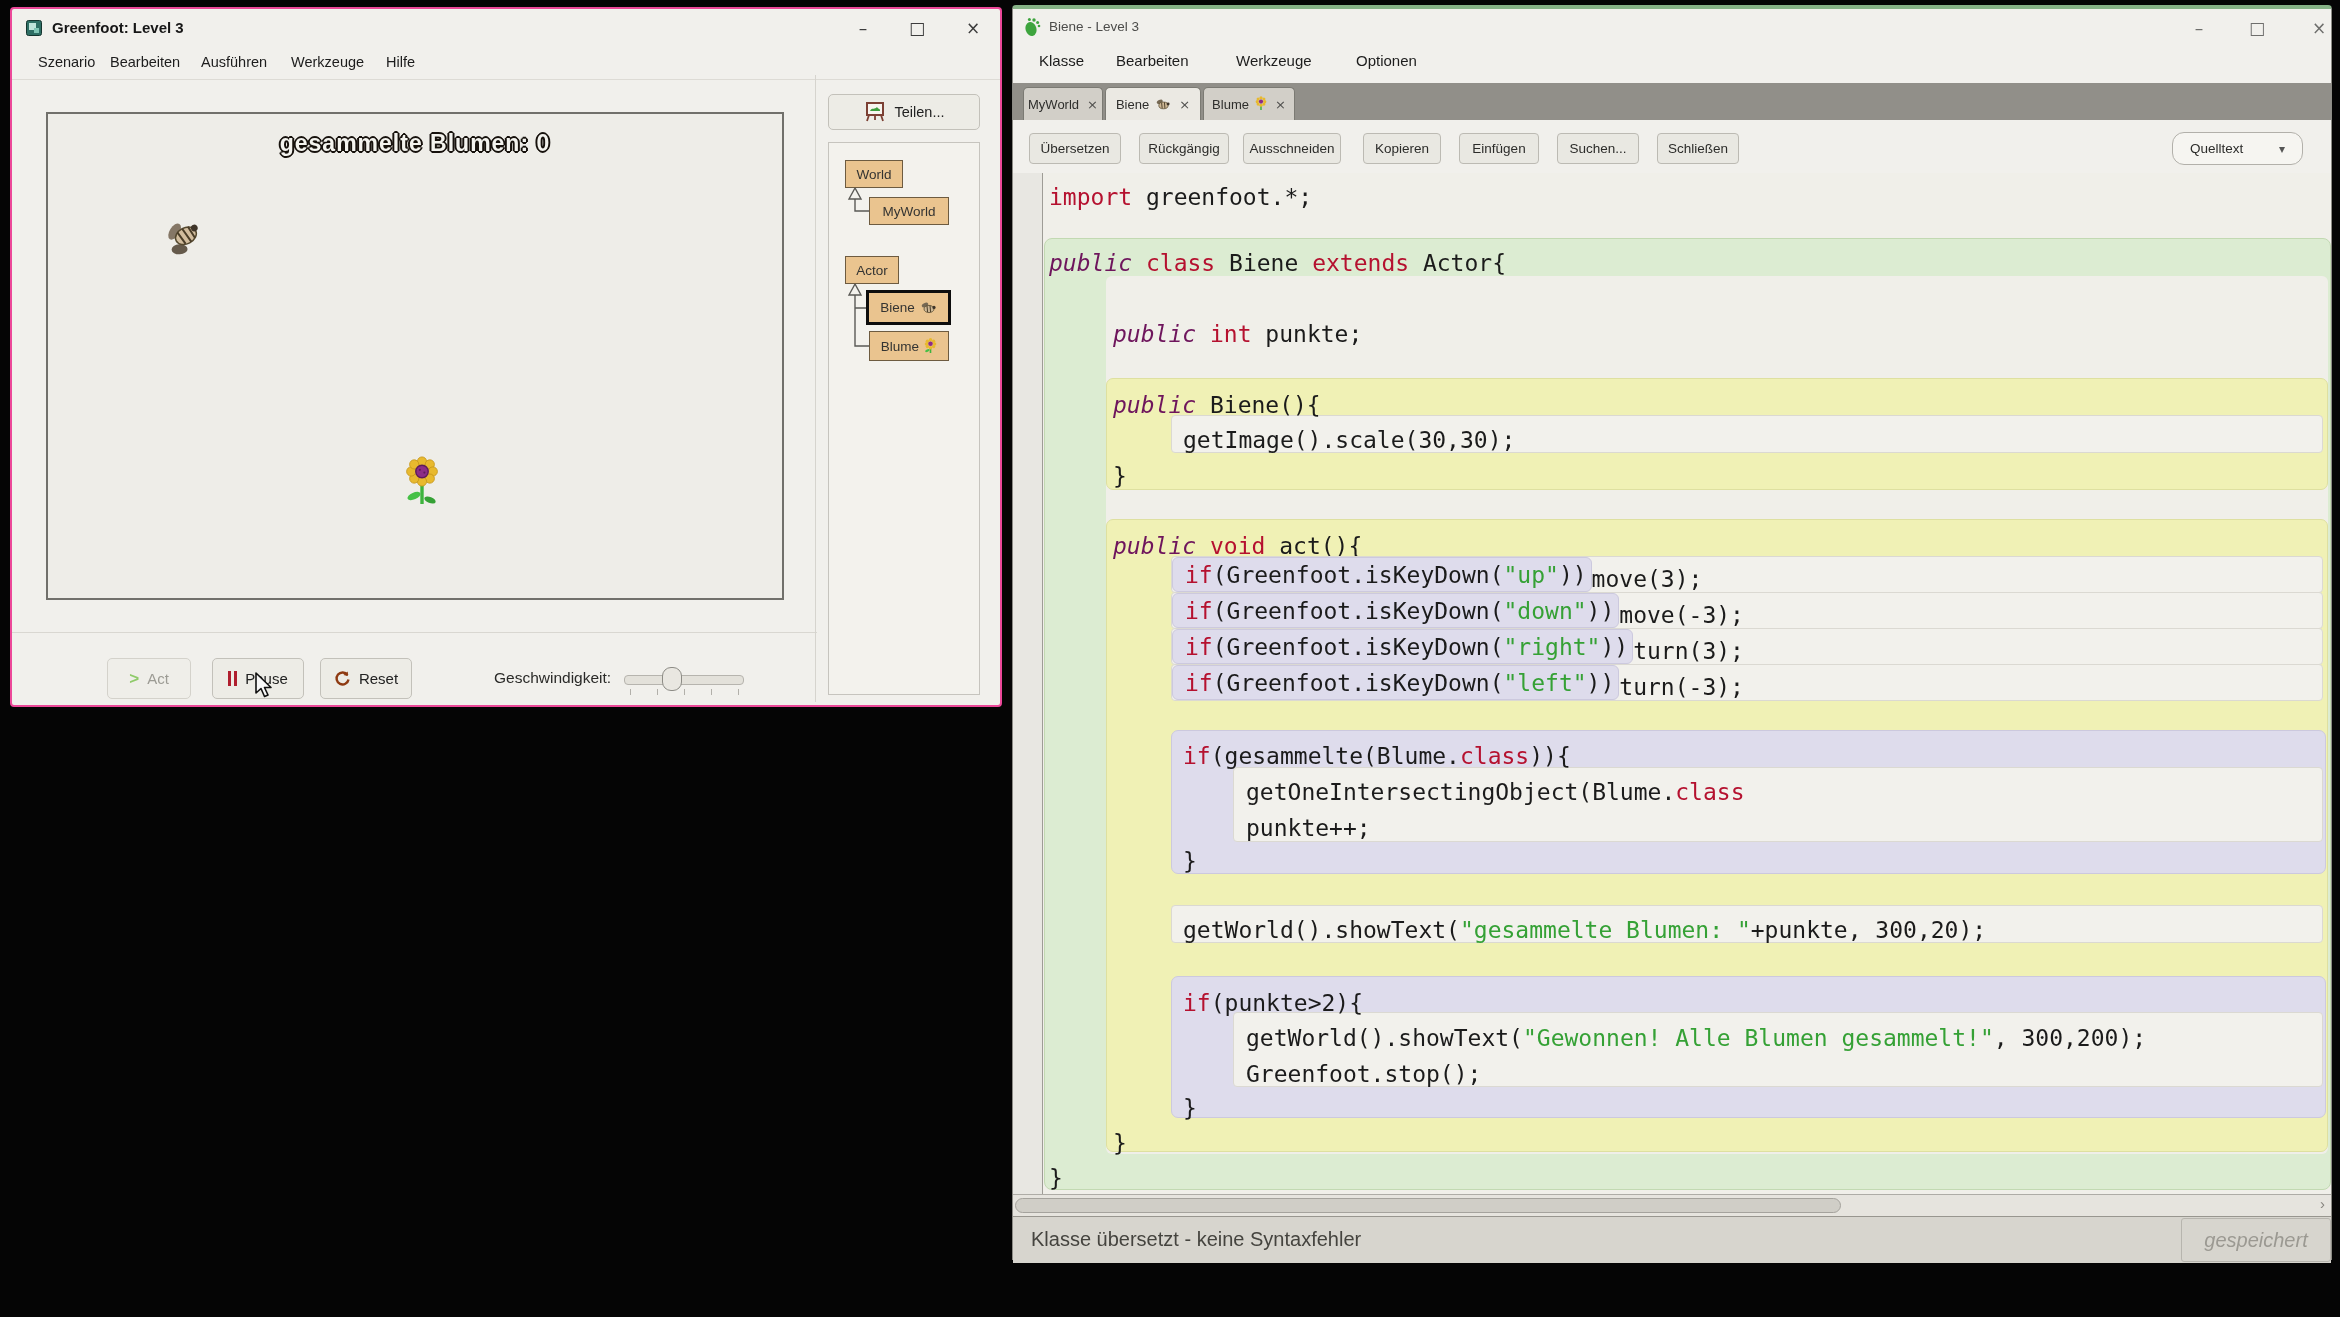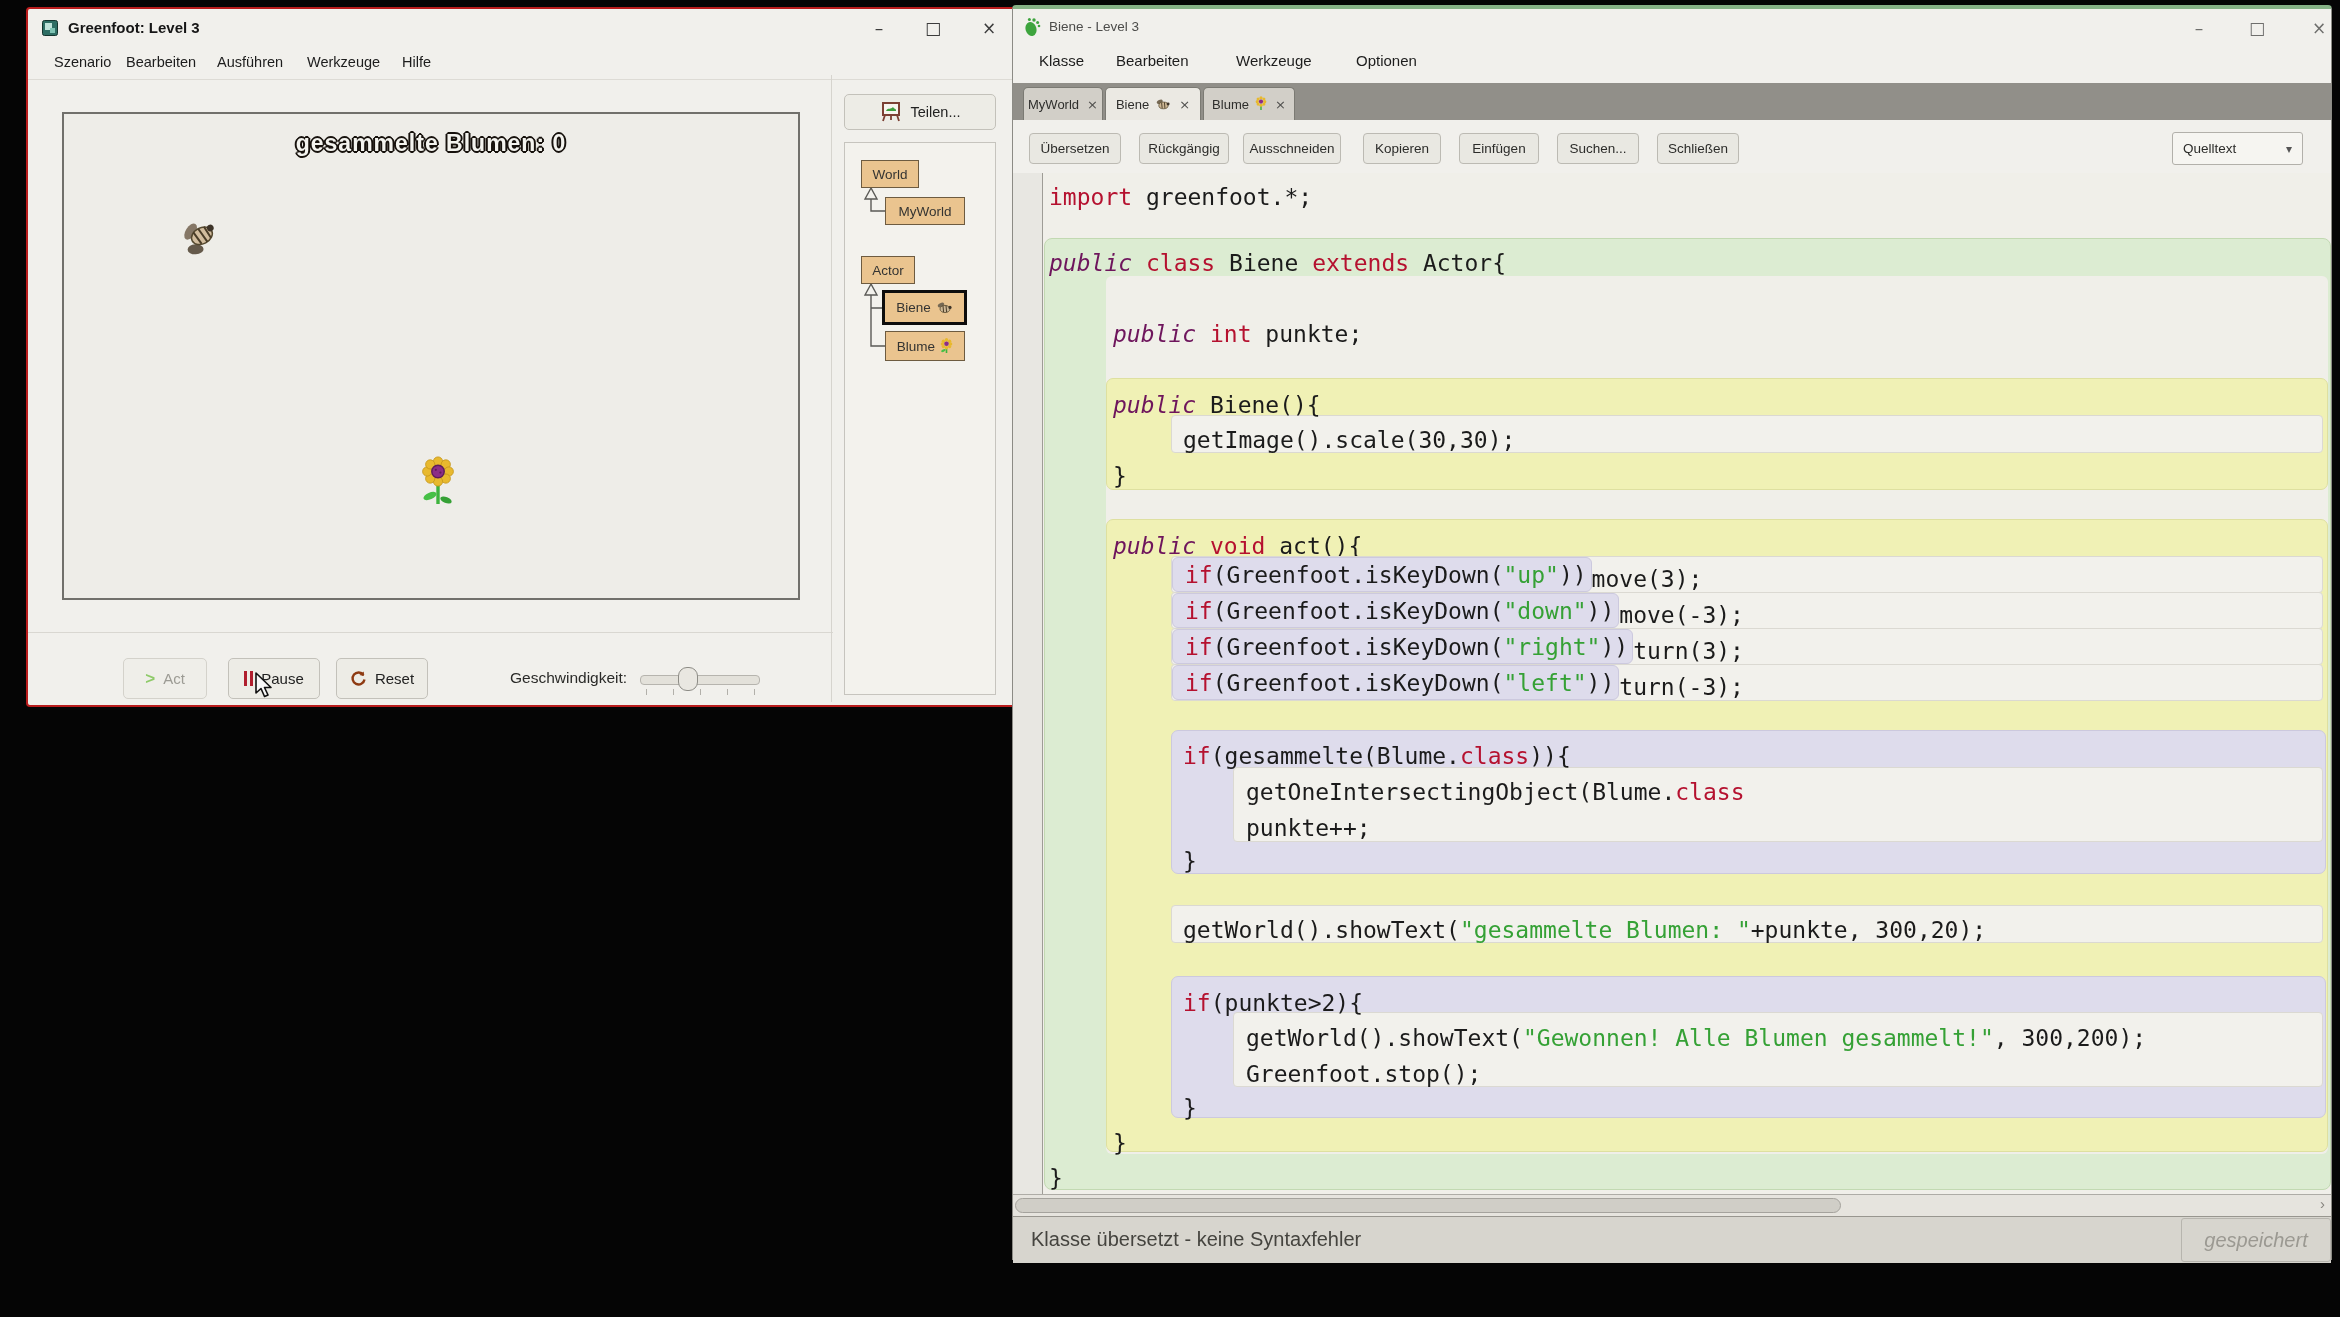--- a/index.html
+++ b/index.html
@@ -1,21 +1,21 @@
 <!DOCTYPE html>
 <html><head>
 <meta charset="utf-8">
 <style>
   html,body{margin:0;padding:0;background:#000;}
   #canvas{position:relative;width:2340px;height:1317px;background:#050505;overflow:hidden;
           font-family:"Liberation Sans",sans-serif;color:#222;}
   .abs{position:absolute;}
   
-  #lwin{position:absolute;left:26px;top:7px;width:992px;height:700px;background:#f1f0ec;
-        border:2px solid #b91c1c;border-radius:4px;box-sizing:border-box;}
+  #lwin{position:absolute;left:10px;top:7px;width:992px;height:700px;background:#f1f0ec;
+        border:2px solid #ec4899;border-radius:4px;box-sizing:border-box;}
   .ltitle{position:absolute;left:0;top:0;width:100%;height:38px;}
   .ltitle .tt{position:absolute;left:40px;top:10px;font-size:15px;font-weight:bold;color:#161616;}
   .winbtn{position:absolute;top:6px;width:26px;height:26px;text-align:center;line-height:26px;
           font-size:17px;color:#3c3c3c;font-family:"DejaVu Sans",sans-serif;cursor:default;}
   .lmenu{position:absolute;left:0;top:38px;width:100%;height:32px;border-bottom:1px solid #dddbd5;}
   .mitem{position:absolute;top:7px;font-size:14.5px;color:#1d1d1d;}
   #world{position:absolute;left:34px;top:103px;width:738px;height:488px;background:#eeede8;
          border:2px solid #71706b;box-sizing:border-box;}
   #world-overlay{position:absolute;left:0;top:16px;width:100%;text-align:center;
     font-size:23px;font-weight:bold;letter-spacing:1px;color:#f4f4ef;
@@ -55,22 +55,22 @@
        border-bottom:none;border-radius:5px 5px 0 0;display:flex;align-items:center;
        justify-content:center;gap:6px;font-size:13px;color:#2e2e2c;box-sizing:border-box;}
   .tab.active{background:#ebe9e3;height:33px;}
   .tabx{color:#4f4f4d;font-size:13px;font-family:"DejaVu Sans",sans-serif;padding-left:2px;}
   #rtoolbar{position:absolute;left:0;top:111px;width:100%;height:58px;background:#f1f0ec;
         border-bottom:1px solid #9d9b95;box-sizing:border-box;}
   .tbtn{position:absolute;top:13px;height:31px;background:#e9e8e2;border:1px solid #bcbab3;
         border-radius:4px;display:flex;align-items:center;justify-content:center;
         font-size:13.5px;color:#2c2c2a;box-sizing:border-box;}
   #viewsel{position:absolute;left:1159px;top:12px;width:131px;height:33px;background:#f6f5f1;
-        border:1px solid #b2b0aa;border-radius:3px;display:flex;align-items:center;
-        box-sizing:border-box;padding:0 10px;font-size:13.5px;color:#2c2c2a;}
+        border:1px solid #b2b0aa;border-radius:12px;display:flex;align-items:center;
+        box-sizing:border-box;padding:0 17px;font-size:13.5px;color:#2c2c2a;}
   #viewsel .arr{margin-left:auto;color:#555;font-size:12px;font-family:"DejaVu Sans",sans-serif;}
   
   #codepane{position:absolute;left:0;top:164px;width:1318px;height:1021px;background:#f0efe9;
         overflow:hidden;}
   #gutter{position:absolute;left:0;top:0;width:30px;height:100%;background:#e8e7e2;
         border-right:1px solid #9e9c96;box-sizing:border-box;}
   .scope{position:absolute;box-sizing:border-box;border-radius:8px;}
   .sc-class{background:#dcecd2;border:1px solid #c2d9b2;}
   .sc-body{background:#f0efe9;border-radius:6px;}
   .sc-method{background:#f0f1b5;border:1px solid #dee0a0;border-radius:7px;}

